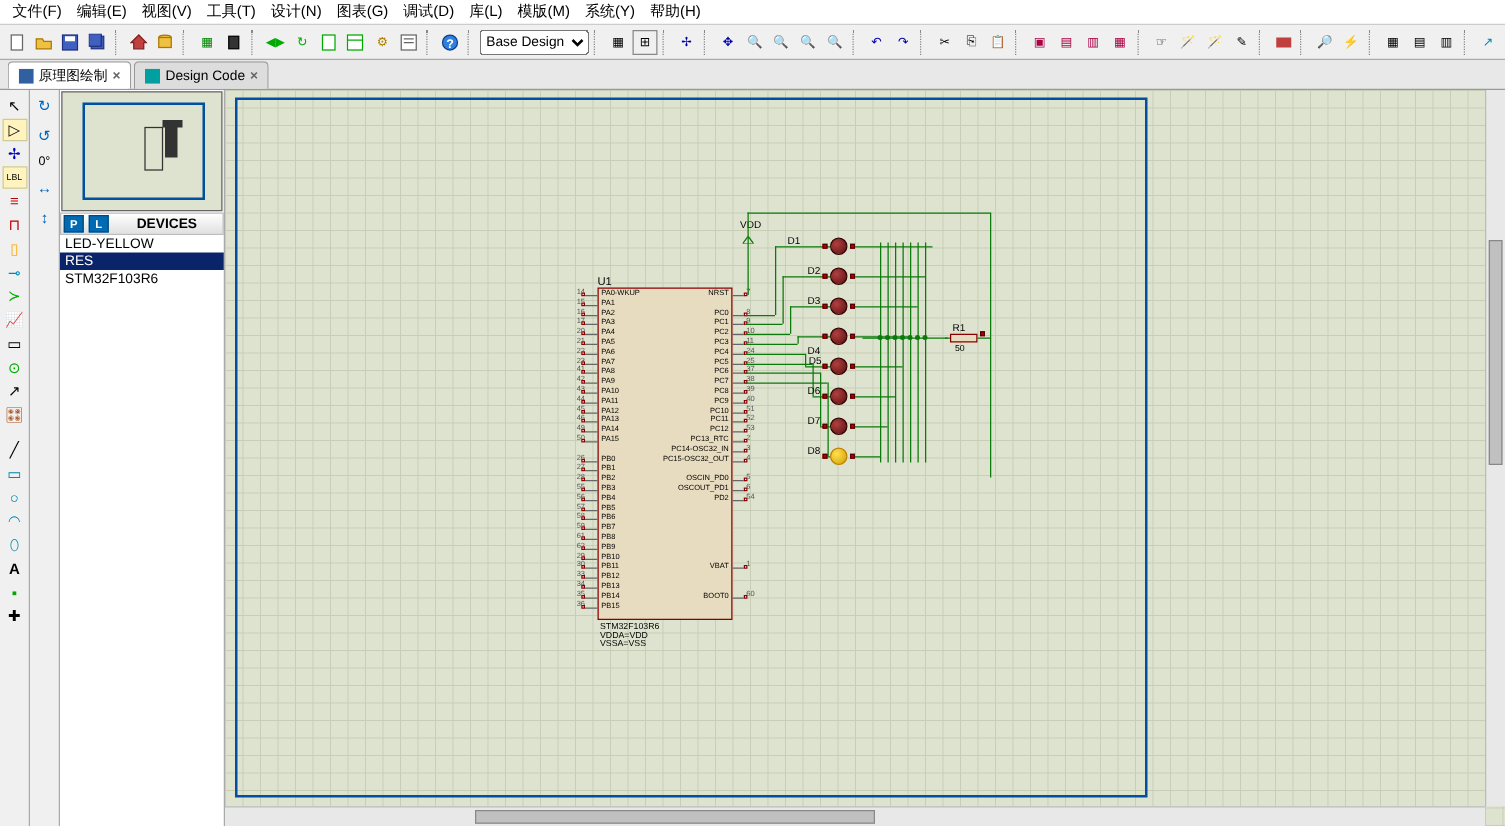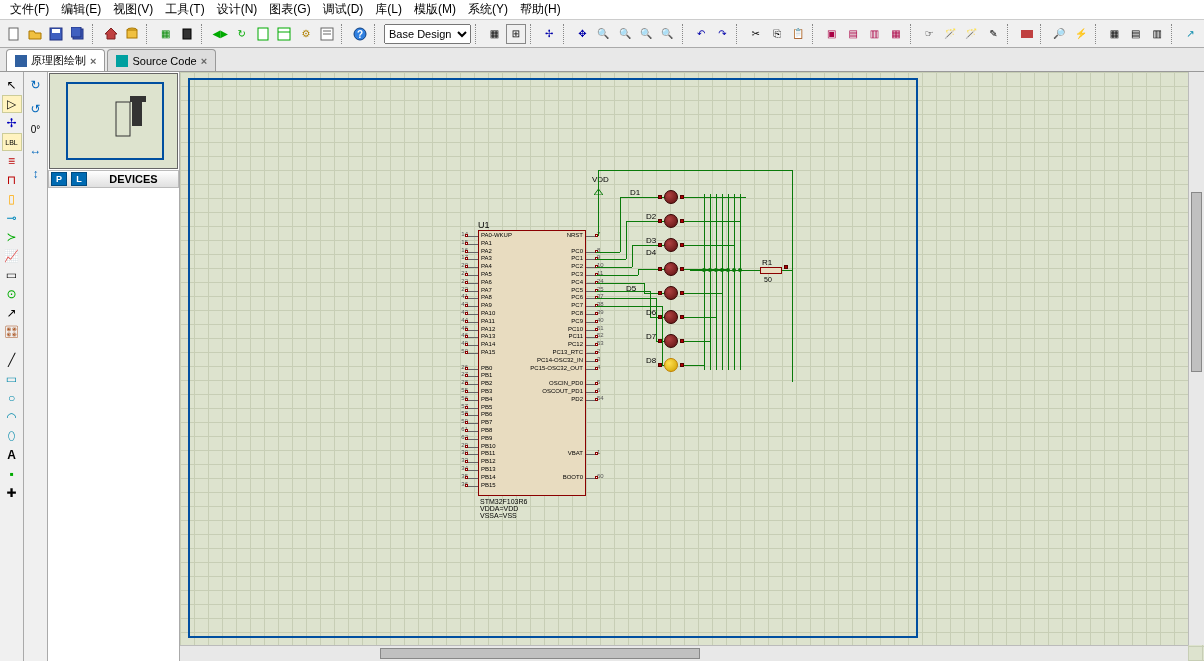--- a/index.html
+++ b/index.html
@@ -193,21 +193,21 @@
     <span class="tab-icon"><svg width="12" height="12">
           <rect width="12" height="12" fill="#3060a0"></rect>
         </svg></span>
     <span>原理图绘制</span>
     <span class="close">×</span>
   </div>
   <div class="tab inactive">
     <span class="tab-icon"><svg width="12" height="12">
           <rect width="12" height="12" fill="#00a0a0"></rect>
         </svg></span>
-    <span>Source Code</span>
+    <span>Design Code</span>
     <span class="close">×</span>
   </div>
 </div>
 
 <div class="main">
 
   <div class="lefttools">
     <div class="lt-btn">↖</div>
     <div class="lt-btn sel">▷</div>
     <div class="lt-btn" style="color:#00b">✢</div>
@@ -248,20 +248,25 @@
             <rect x="48" y="18" width="14" height="34" fill="none" stroke="#333"></rect>
             <rect x="64" y="14" width="10" height="28" fill="#333"></rect>
             <rect x="62" y="12" width="16" height="6" fill="#333"></rect>
           </svg>
       </div>
     </div>
     <div class="devices-hdr">
       <span class="dev-btn">P</span>
       <span class="dev-btn">L</span>
       <span style="flex:1;text-align:center">DEVICES</span>
+    </div>
+    <div class="dev-list">
+      <div class="dev-item">LED-YELLOW</div>
+      <div class="dev-item sel">RES</div>
+      <div class="dev-item">STM32F103R6</div>
     </div>
   </div>
 
   <div class="canvas-wrap">
     <div class="canvas">
       <div class="sheet-border" style="left:8px;top:6px;width:730px;height:560px;"></div>
 
       <div class="chip-label" style="left:298px;top:148px;font-size:9px">U1</div>
       <div class="chip" style="left:298px;top:158px;width:108px;height:266px;"></div>
       <div id="left-pins">
@@ -515,29 +520,29 @@
           <div class="wire wire-v" style="left:452px;top:173px;height:22.19999999999999px"></div>
           <div class="wire wire-h" style="left:452px;top:173px;width:32px"></div>
           <div class="cmp-label" style="left:466px;top:164px">D3</div>
           <div class="led-term" style="left:478px;top:171px"></div>
           <div class="led " style="left:484px;top:166px"></div>
           <div class="led-term" style="left:500px;top:171px"></div>
           <div class="wire wire-h" style="left:504px;top:173px;width:50px"></div>
           <div class="wire wire-h" style="left:416px;top:203px;width:42px"></div>
           <div class="wire wire-v" style="left:458px;top:197px;height:6px"></div>
           <div class="wire wire-h" style="left:458px;top:197px;width:26px"></div>
-          <div class="cmp-label" style="left:466px;top:176px">D4</div>
+          <div class="cmp-label" style="left:466px;top:204px">D4</div>
           <div class="led-term" style="left:478px;top:195px"></div>
           <div class="led " style="left:484px;top:190px"></div>
           <div class="led-term" style="left:500px;top:195px"></div>
           <div class="wire wire-h" style="left:504px;top:197px;width:44px"></div>
           <div class="wire wire-h" style="left:416px;top:210.8px;width:48px"></div>
           <div class="wire wire-v" style="left:464px;top:210.8px;height:10.199999999999989px"></div>
           <div class="wire wire-h" style="left:464px;top:221px;width:20px"></div>
-          <div class="cmp-label" style="left:446px;top:212px">D5</div>
+          <div class="cmp-label" style="left:467px;top:212px">D5</div>
           <div class="led-term" style="left:478px;top:219px"></div>
           <div class="led " style="left:484px;top:214px"></div>
           <div class="led-term" style="left:500px;top:219px"></div>
           <div class="wire wire-h" style="left:504px;top:221px;width:38px"></div>
           <div class="wire wire-h" style="left:416px;top:218.6px;width:54px"></div>
           <div class="wire wire-v" style="left:470px;top:218.6px;height:26.400000000000006px"></div>
           <div class="wire wire-h" style="left:470px;top:245px;width:14px"></div>
           <div class="cmp-label" style="left:466px;top:236px">D6</div>
           <div class="led-term" style="left:478px;top:243px"></div>
           <div class="led " style="left:484px;top:238px"></div>

